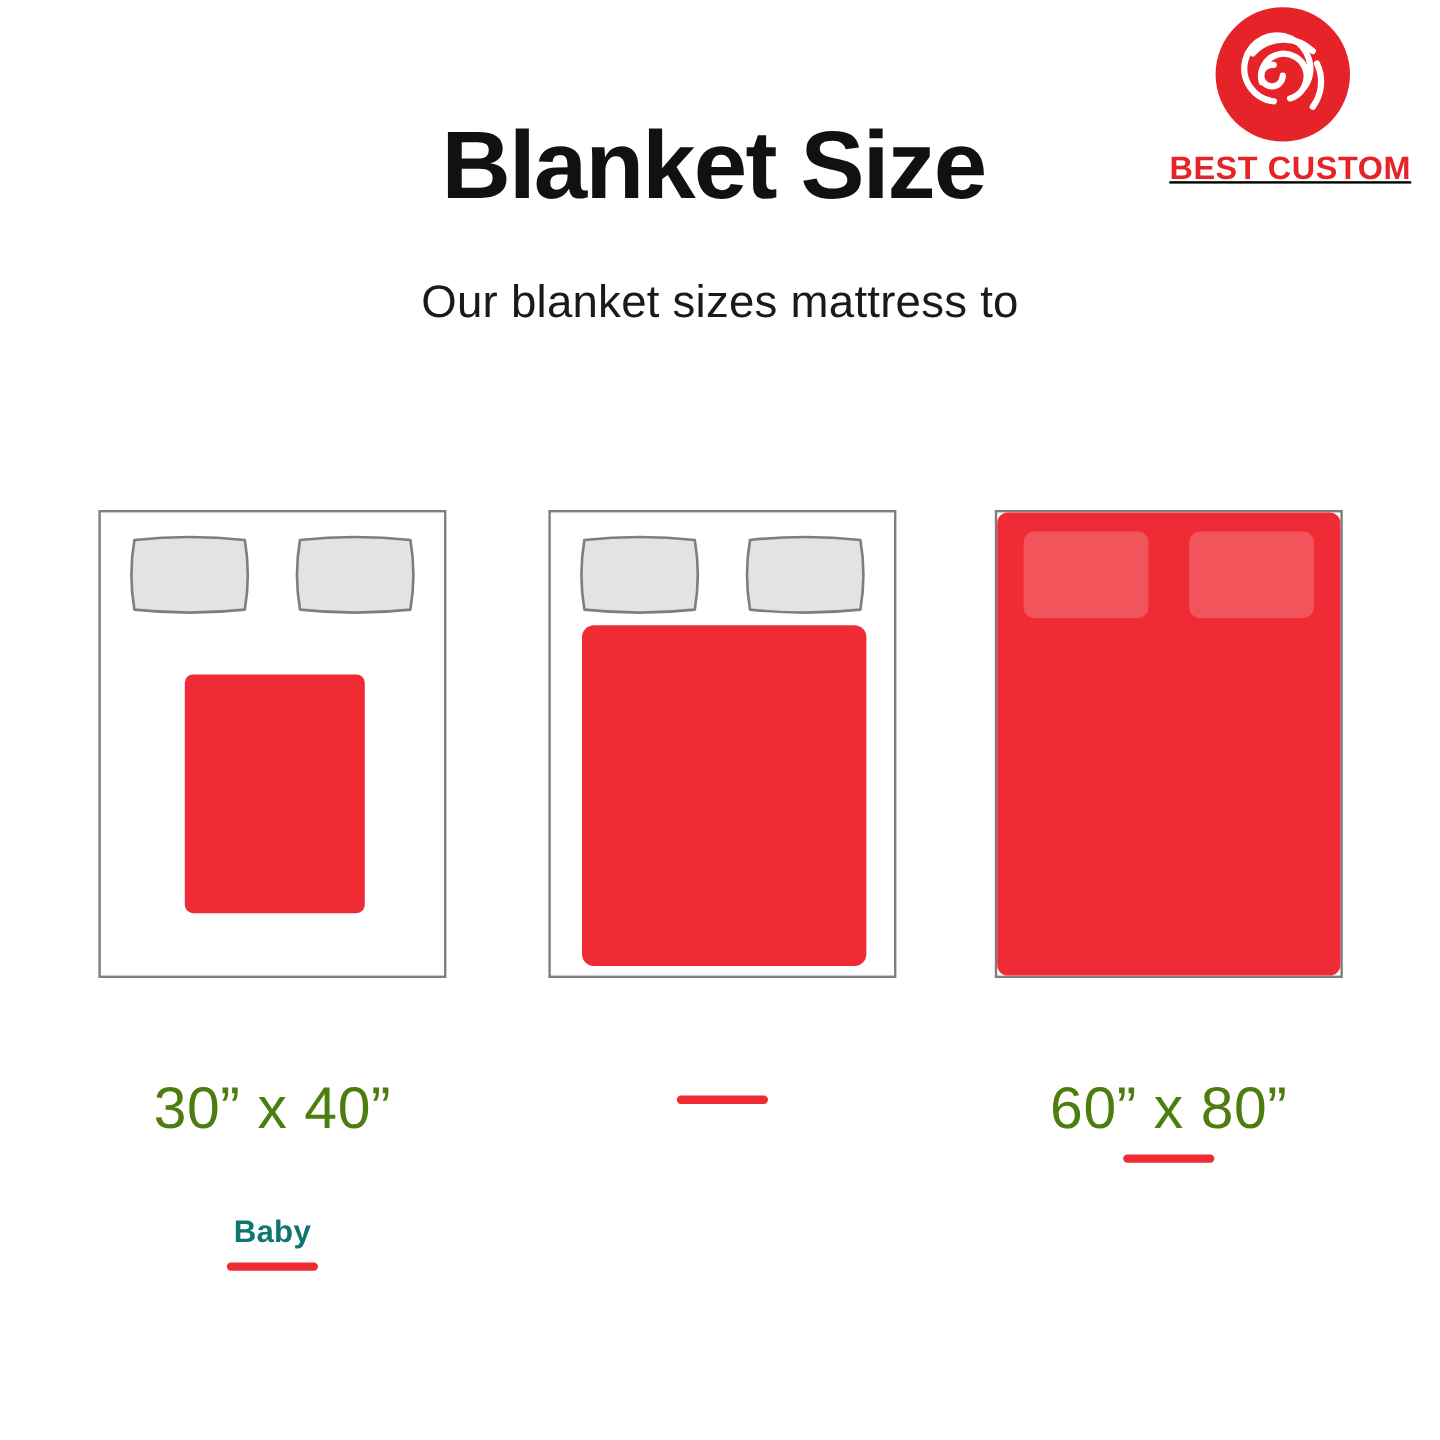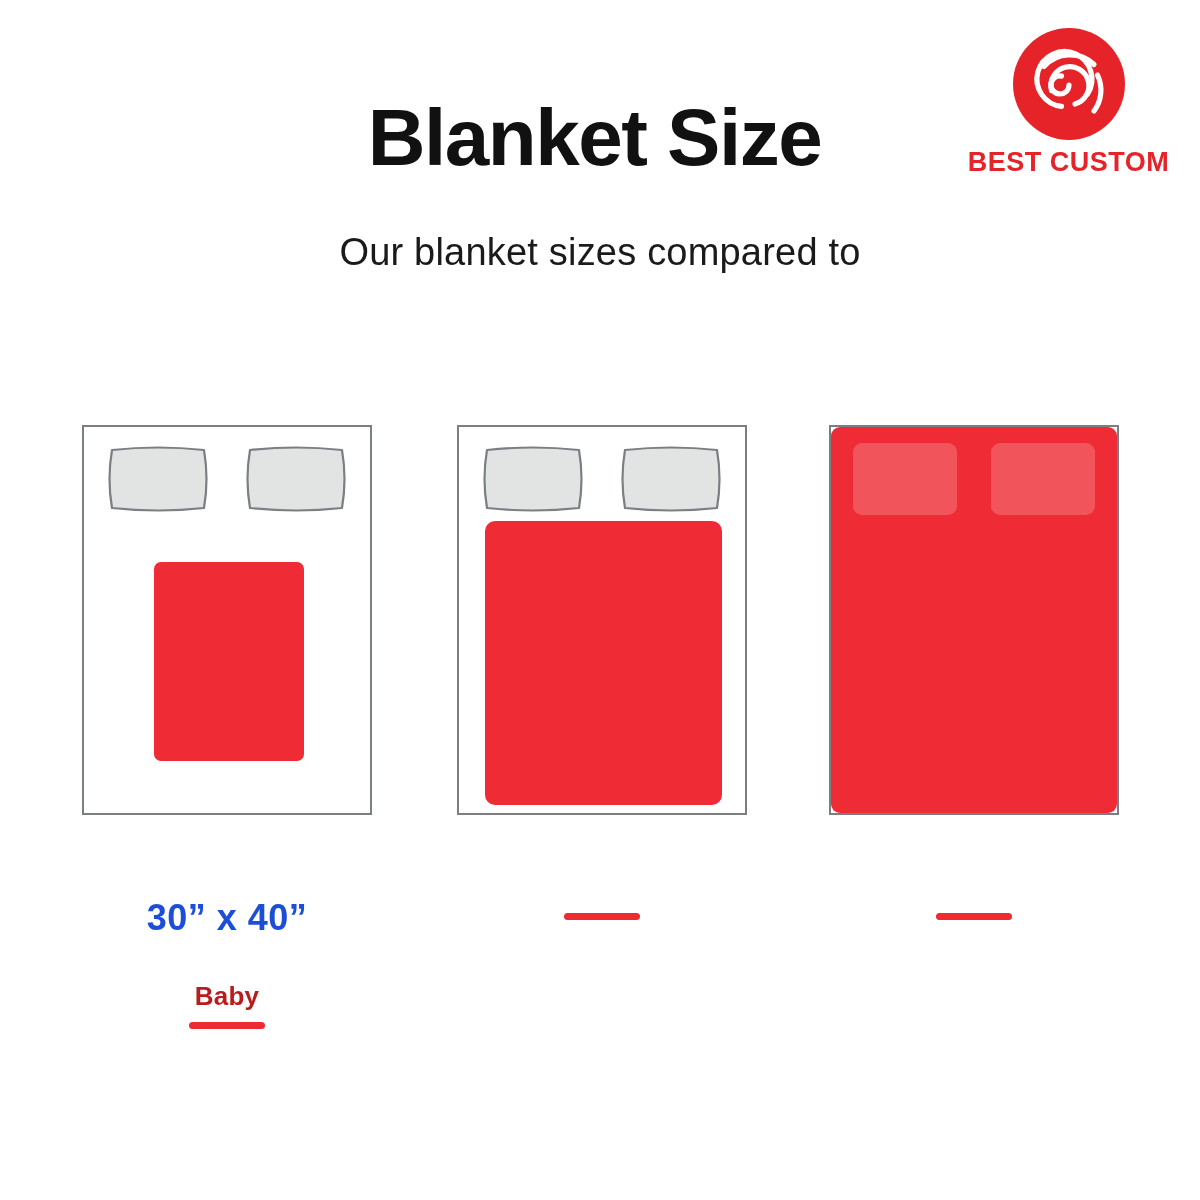--- a/index.html
+++ b/index.html
@@ -16,24 +16,25 @@
     position: relative;
     width: 1200px;
     height: 1200px;
     background: #ffffff;
     overflow: hidden;
   }
 
   
   .brand {
     position: absolute;
-    top: 28px;
+    top: 6px;
     right: 24px;
     width: 215px;
-    text-align: center;
+    text-align: right;
+    text-decoration: underline;
   }
   .brand-mark {
     width: 112px;
     height: 112px;
     margin: 0 auto;
     border-radius: 50%;
     background: #E52329;
     display: block;
     position: relative;
   }
@@ -159,33 +160,33 @@
     position: absolute;
     top: 0;
     width: 290px;
     text-align: center;
   }
   .caption.c1 { left: 82px; }
   .caption.c2 { left: 457px; }
   .caption.c3 { left: 829px; }
   .dims {
     font-family: "Liberation Sans", sans-serif;
-    font-weight: bold;
-    font-size: 36px;
+    font-weight: normal;
+    font-size: 49px;
     letter-spacing: 0.5px;
-    color: #1d4ed8;
+    color: #4d7c0f;
     line-height: 1;
   }
   .sizename {
-    margin-top: 47px;
+    margin-top: 64px;
     font-family: "Liberation Sans", sans-serif;
     font-weight: bold;
     font-size: 26px;
     letter-spacing: 0.2px;
-    color: #b91c1c;
+    color: #0f766e;
     line-height: 1;
   }
   .rule {
     margin: 13px auto 0 auto;
     width: 76px;
     height: 7px;
     border-radius: 4px;
     background: #EE2A33;
   }
 </style>
@@ -204,21 +205,21 @@
           <path d="M31 38.5 a35 35 0 0 1 50 -2"></path>
           <path d="M84.5 47 a35 35 0 0 1 -3.5 36"></path>
         </g>
       </svg>
     </div>
     <div class="brand-name">BEST CUSTOM</div>
   </div>
 
   <div class="title">Blanket Size</div>
   <div class="subtitle">
-    <span class="line">Our blanket sizes compared to</span>
+    <span class="line">Our blanket sizes mattress to</span>
   </div>
 
   <div class="beds">
 
     <div class="bed b1">
       <div class="pillow left">
         <svg viewBox="0 0 104 72" aria-hidden="true">
           <path d="M6 7 Q52 2 98 7 Q103 36 98 65 Q52 70 6 65 Q1 36 6 7 Z" fill="#E2E4E3" stroke="#7b7f84" stroke-width="2.2" stroke-linejoin="round"></path>
         </svg>
       </div>
@@ -259,18 +260,19 @@
       <div class="dims">30” x 40”</div>
       <div class="sizename">Baby</div>
       <div class="rule"></div>
     </div>
 
     <div class="caption c2">
       <div class="rule"></div>
     </div>
 
     <div class="caption c3">
+      <div class="dims">60” x 80”</div>
       <div class="rule"></div>
     </div>
 
   </div>
 
 </div>
 
 </body></html>

